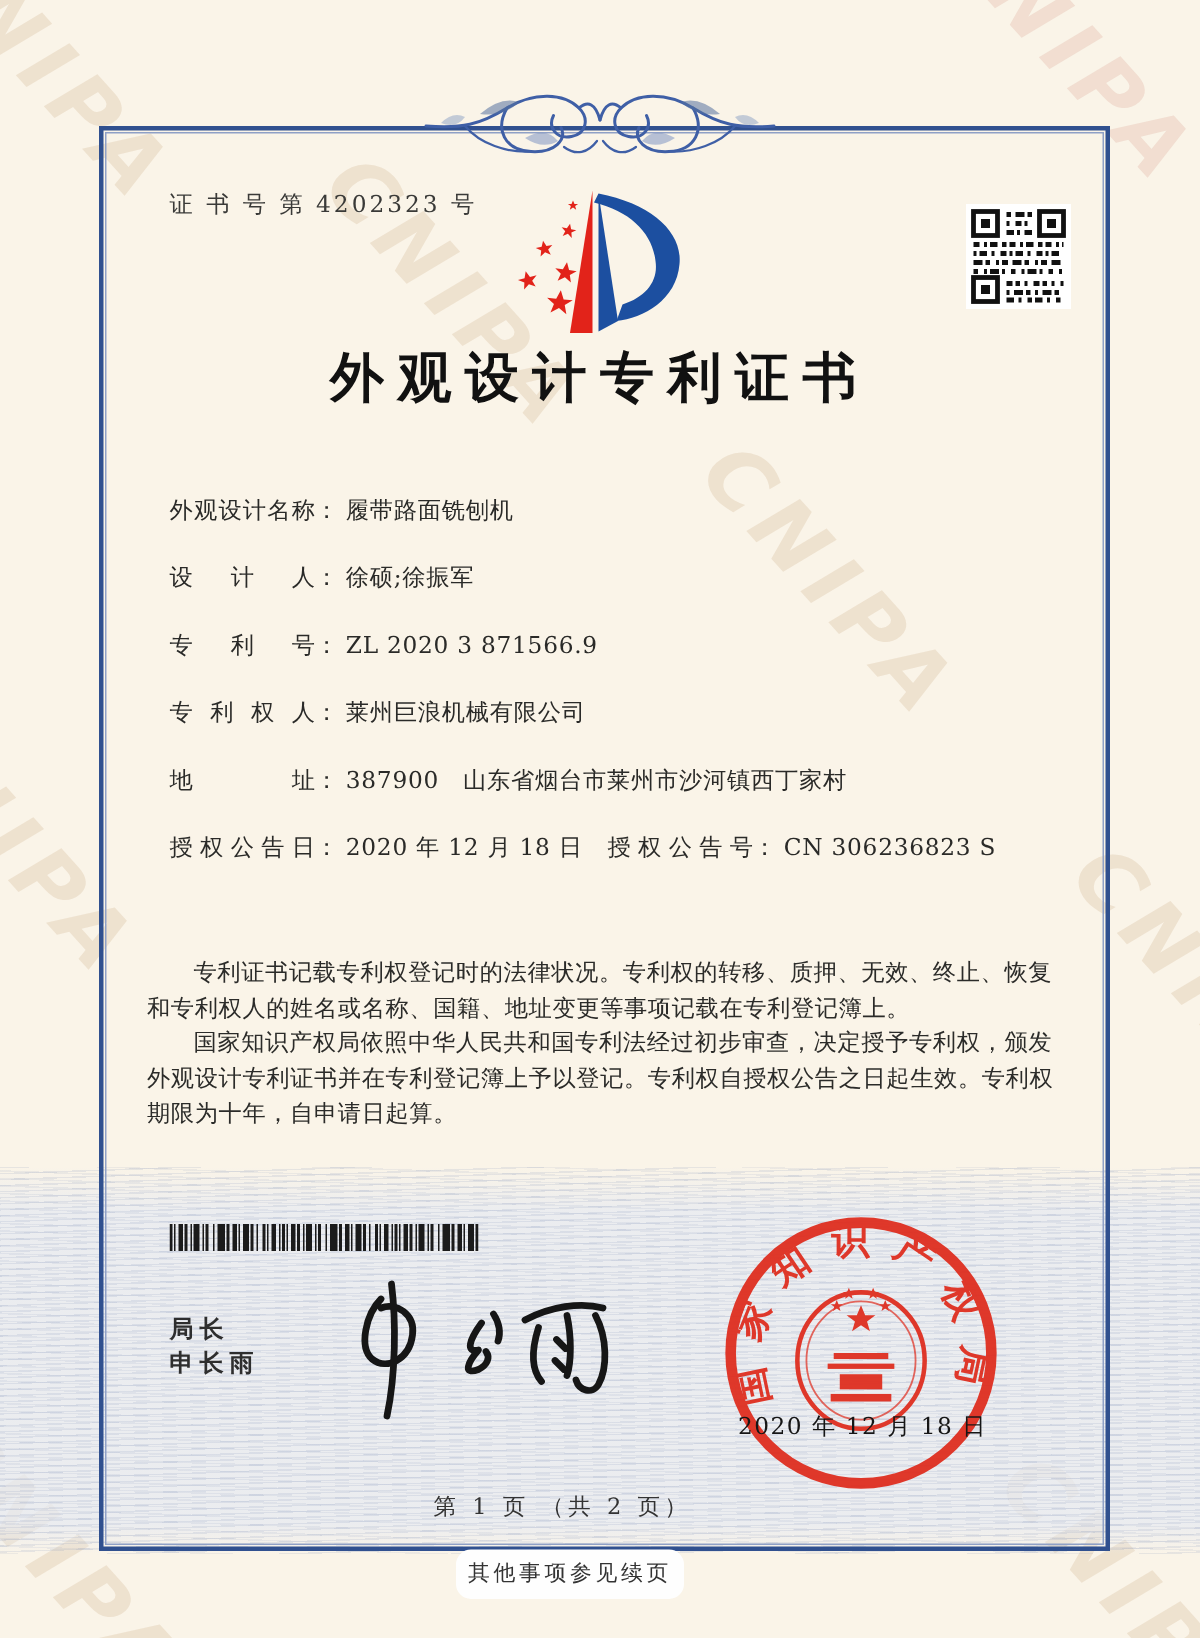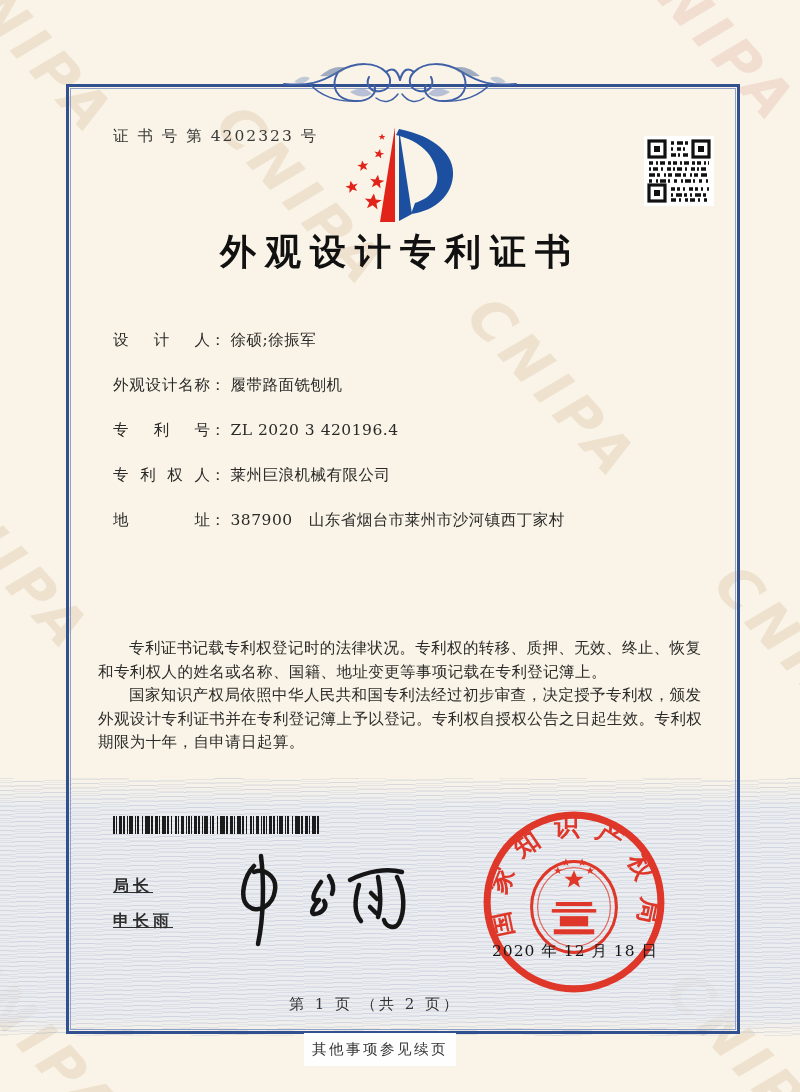--- a/index.html
+++ b/index.html
@@ -63,34 +63,34 @@
   
   .body-text{
     position:absolute;left:98px;top:637px;width:606px;
     font-size:15.5px;line-height:23.5px;letter-spacing:.4px;color:#2b2b29;
   }
   .body-text p{margin:0;text-indent:2em;}
   
   .barcode{position:absolute;left:113px;top:816px;width:206px;height:18px;}
   
   .director{position:absolute;left:113px;top:876px;font-family:"DejaVu Sans","Liberation Sans",sans-serif;
-    font-size:16px;font-weight:600;color:#2e2e2e;letter-spacing:4px;text-decoration:underline;}
-  .director .name{margin-top:14px;}
+    font-size:16px;font-weight:600;color:#2e2e2e;letter-spacing:4px;}
+  .director .name{margin-top:2px;}
   .signature{position:absolute;left:224px;top:850px;width:212px;height:102px;}
   
   .seal{position:absolute;left:478px;top:806px;width:192px;height:192px;opacity:.93;}
   .seal-date{
     position:absolute;left:487px;top:941px;width:176px;text-align:center;
     font-size:15.5px;color:#161616;letter-spacing:1px;
   }
   
   .page-info{position:absolute;left:40px;top:995px;width:670px;text-align:center;font-size:15px;letter-spacing:3px;color:#333;}
   .note-box{
     position:absolute;left:304px;top:1033px;width:152px;height:33px;background:#fefefe;
-    text-align:center;line-height:33px;font-size:14.5px;letter-spacing:2.5px;color:#333;
+    text-align:center;line-height:33px;font-size:14.5px;letter-spacing:2.5px;color:#333;border-radius:10px;
   }
 </style>
 </head>
 <body>
 
 <svg width="0" height="0" style="position:absolute">
   <defs>
     <path id="st" d="M0,-10 L2.9,-3.1 10,-3.1 4.2,1.2 6.2,8.1 0,3.9 -6.2,8.1 -4.2,1.2 -10,-3.1 -2.9,-3.1 Z"></path>
   </defs>
 </svg>
@@ -162,33 +162,37 @@
       <use href="#st" transform="translate(45,58) scale(0.72) rotate(8)"></use>
       <use href="#st" transform="translate(20,63) scale(0.64) rotate(-14)"></use>
       <use href="#st" transform="translate(41,78) scale(0.86) rotate(6)"></use>
     </g>
   </svg>
 
   <div class="title">外观设计专利证书</div>
 
   <div class="fields">
     <div class="frow">
+      <span class="fpair"><span class="flabel">外观设计名称</span><span class="colon">：</span><span class="fvalue">履带路面铣刨机</span></span>
+    </div>
+    <div class="frow">
       <span class="fpair"><span class="flabel">设计人</span><span class="colon">：</span><span class="fvalue">徐硕;徐振军</span></span>
     </div>
     <div class="frow">
-      <span class="fpair"><span class="flabel">外观设计名称</span><span class="colon">：</span><span class="fvalue">履带路面铣刨机</span></span>
-    </div>
-    <div class="frow">
-      <span class="fpair"><span class="flabel">专利号</span><span class="colon">：</span><span class="fvalue">ZL 2020 3 420196.4</span></span>
+      <span class="fpair"><span class="flabel">专利号</span><span class="colon">：</span><span class="fvalue">ZL 2020 3 871566.9</span></span>
     </div>
     <div class="frow">
       <span class="fpair"><span class="flabel">专利权人</span><span class="colon">：</span><span class="fvalue">莱州巨浪机械有限公司</span></span>
     </div>
     <div class="frow">
       <span class="fpair"><span class="flabel">地址</span><span class="colon">：</span><span class="fvalue">387900　山东省烟台市莱州市沙河镇西丁家村</span></span>
+    </div>
+    <div class="frow">
+      <span class="fpair"><span class="flabel">授权公告日</span><span class="colon">：</span><span class="fvalue">2020 年 12 月 18 日</span></span>
+      <span class="fpair second"><span class="flabel">授权公告号</span><span class="colon">：</span><span class="fvalue">CN 306236823 S</span></span>
     </div>
   </div>
 
   <div class="body-text">
     <p>专利证书记载专利权登记时的法律状况。专利权的转移、质押、无效、终止、恢复和专利权人的姓名或名称、国籍、地址变更等事项记载在专利登记簿上。</p>
     <p>国家知识产权局依照中华人民共和国专利法经过初步审查，决定授予专利权，颁发外观设计专利证书并在专利登记簿上予以登记。专利权自授权公告之日起生效。专利权期限为十年，自申请日起算。</p>
   </div>
 
   <svg class="barcode" viewBox="0 0 206 18" preserveAspectRatio="none">
     <line x1="0" y1="9" x2="206" y2="9" stroke="#1b1b1b" stroke-width="18" stroke-dasharray="2 1 1 2 3 1 2 2 1 1 4 2 1 1 2 3 1 2 5 1 2 2 3 1 1 2 4 1 2 2 1 3 2 1 1 2 3 2 1 1"></line>

